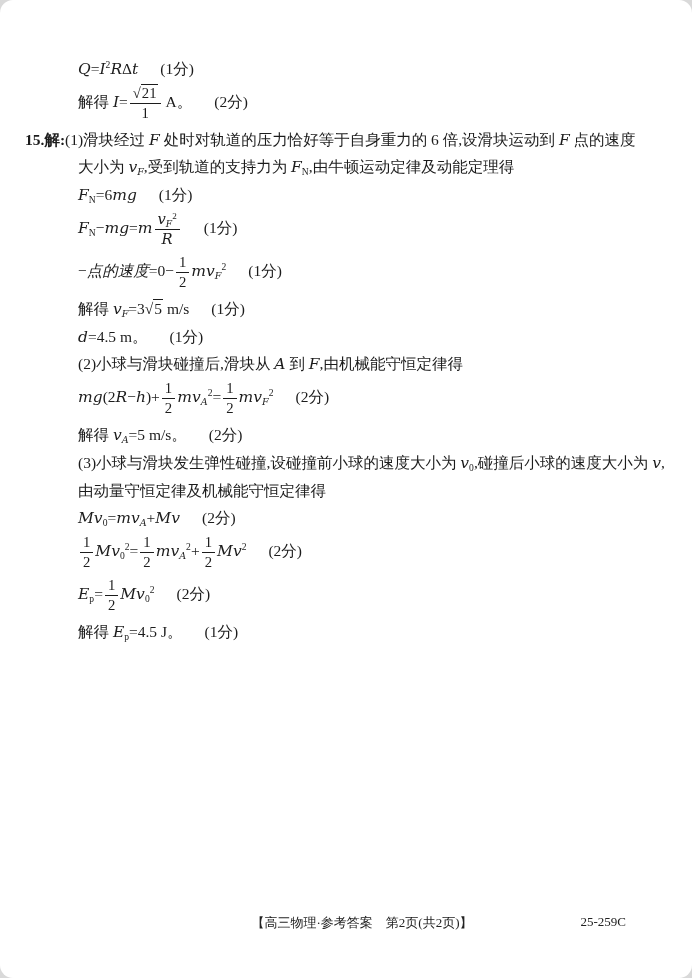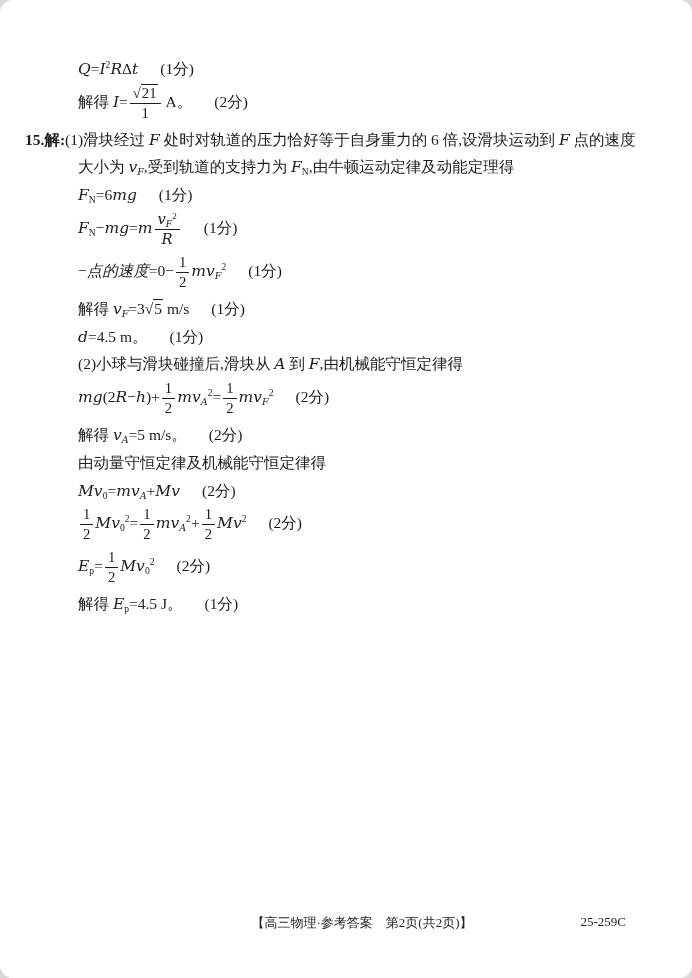--- a/index.html
+++ b/index.html
@@ -69,20 +69,21 @@
       <div class="line l15"><b>15.解:</b>(1)滑块经过 <i>F</i> 处时对轨道的压力恰好等于自身重力的 6 倍,设滑块运动到 <i>F</i> 点的速度</div>
       <div class="line">大小为 <i>v</i><sub><i>F</i></sub>,受到轨道的支持力为 <i>F</i><sub>N</sub>,由牛顿运动定律及动能定理得</div>
       <div class="line"><i>F</i><sub>N</sub>=6<i>mg</i><span class="score">(1分)</span></div>
       <div class="line tall"><i>F</i><sub>N</sub>−<i>mg</i>=<i>m</i><span class="frac"><span class="num"><i>v</i><sub><i>F</i></sub><sup>2</sup></span><span class="den"><i>R</i></span></span><span class="score">(1分)</span></div>
       <div class="line tall">−<i>点的速度</i>=0−<span class="frac"><span class="num">1</span><span class="den">2</span></span><i>mv</i><sub><i>F</i></sub><sup>2</sup><span class="score">(1分)</span></div>
       <div class="line">解得 <i>v</i><sub><i>F</i></sub>=3<span class="sqrt">√<span class="rad">5</span></span> m/s<span class="score">(1分)</span></div>
       <div class="line"><i>d</i>=4.5 m。<span class="score">(1分)</span></div>
       <div class="line">(2)小球与滑块碰撞后,滑块从 <i>A</i> 到 <i>F</i>,由机械能守恒定律得</div>
       <div class="line tall"><i>mg</i>(2<i>R</i>−<i>h</i>)+<span class="frac"><span class="num">1</span><span class="den">2</span></span><i>mv</i><sub><i>A</i></sub><sup>2</sup>=<span class="frac"><span class="num">1</span><span class="den">2</span></span><i>mv</i><sub><i>F</i></sub><sup>2</sup><span class="score">(2分)</span></div>
       <div class="line">解得 <i>v</i><sub><i>A</i></sub>=5 m/s。<span class="score">(2分)</span></div>
+      <div class="line">(3)小球与滑块发生弹性碰撞,设碰撞前小球的速度大小为 <i>v</i><sub>0</sub>,碰撞后小球的速度大小为 <i>v</i>,</div>
       <div class="line">由动量守恒定律及机械能守恒定律得</div>
       <div class="line"><i>Mv</i><sub>0</sub>=<i>mv</i><sub><i>A</i></sub>+<i>Mv</i><span class="score">(2分)</span></div>
       <div class="line tall"><span class="frac"><span class="num">1</span><span class="den">2</span></span><i>Mv</i><sub>0</sub><sup>2</sup>=<span class="frac"><span class="num">1</span><span class="den">2</span></span><i>mv</i><sub><i>A</i></sub><sup>2</sup>+<span class="frac"><span class="num">1</span><span class="den">2</span></span><i>Mv</i><sup>2</sup><span class="score">(2分)</span></div>
       <div class="line tall"><i>E</i><sub>p</sub>=<span class="frac"><span class="num">1</span><span class="den">2</span></span><i>Mv</i><sub>0</sub><sup>2</sup><span class="score">(2分)</span></div>
       <div class="line">解得 <i>E</i><sub>p</sub>=4.5 J。<span class="score">(1分)</span></div>
     </div>
   <div class="footer">
     <span class="footer-center">【高三物理·参考答案　第2页(共2页)】</span>
     <span class="footer-right">25-259C</span>
   </div>

